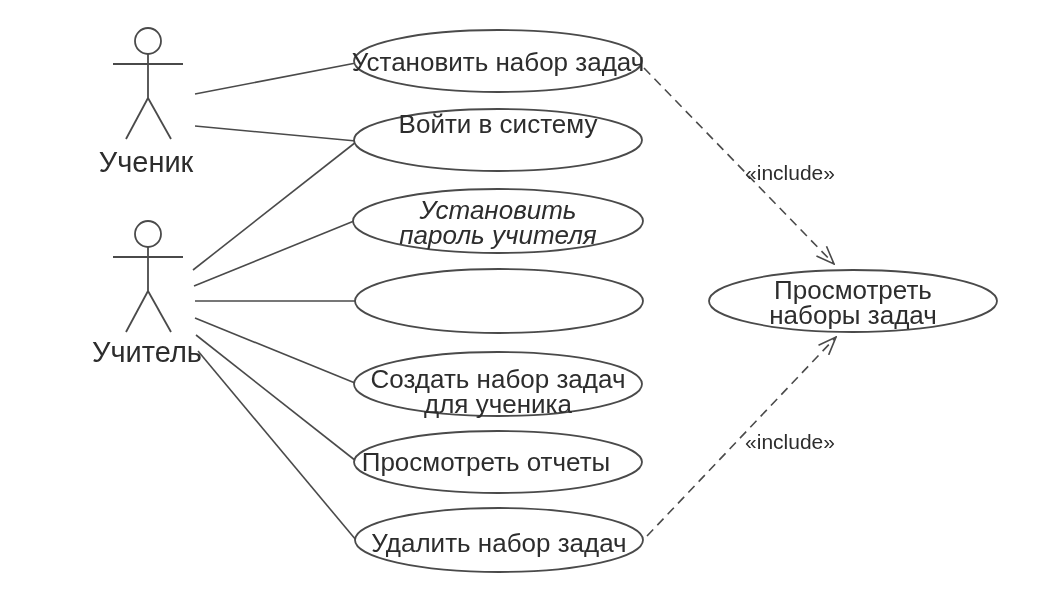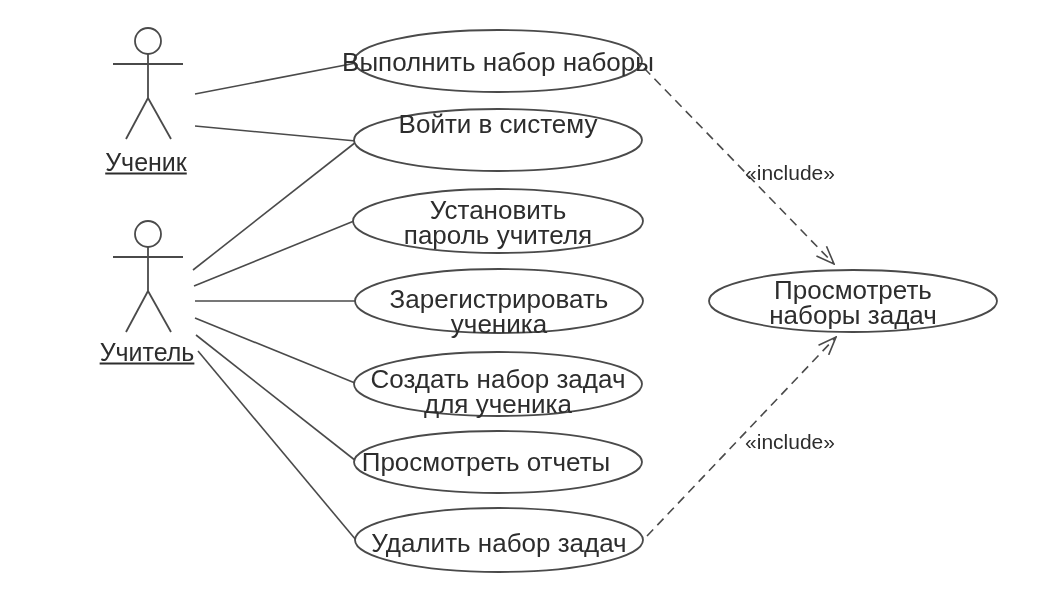--- a/index.html
+++ b/index.html
@@ -14,21 +14,21 @@
   .stage svg { position: absolute; left: 0; top: 0; }
   .lbl {
     position: absolute;
     transform: translate(-50%, -50%);
     color: #2d2d2d;
     text-align: center;
     white-space: pre-line;
     font-family: "Liberation Sans", sans-serif;
   }
   .uc-lbl     { font-size: 26px; line-height: 25px; }
-  .actor-lbl  { font-size: 25px; line-height: 25px; text-decoration: underline; }
+  .actor-lbl  { font-size: 29px; line-height: 25px; }
   .include-lbl{ font-size: 21px; line-height: 23px; }
 </style>
 </head>
 <body>
 
 <div class="stage">
 
   <svg width="1057" height="590" viewBox="0 0 1057 590">
     <defs>
       <marker id="arrowOpen" viewBox="0 0 20 16" refX="19" refY="8" markerWidth="20" markerHeight="16" orient="auto" markerUnits="userSpaceOnUse">
@@ -76,26 +76,24 @@
       <ellipse cx="498" cy="384" rx="144" ry="32"></ellipse>
       <ellipse cx="498" cy="462" rx="144" ry="31"></ellipse>
       <ellipse cx="499" cy="540" rx="144" ry="32"></ellipse>
       <ellipse cx="853" cy="301" rx="144" ry="31"></ellipse>
     </g>
   </svg>
 
   <div class="lbl actor-lbl" style="left:146px; top:162px;">Ученик</div>
   <div class="lbl actor-lbl" style="left:147px; top:352px;">Учитель</div>
 
-  <div class="lbl uc-lbl" style="left:498px; top:62px;">Выполнить набор наборы</div>
+  <div class="lbl uc-lbl" style="left:498px; top:62px;">Установить набор задач</div>
   <div class="lbl uc-lbl" style="left:498px; top:124px;">Войти в систему</div>
-  <div class="lbl uc-lbl" style="left:498px; top:223px;">Установить
+  <div class="lbl uc-lbl" style="left:498px; top:223px;font-style:italic;">Установить
 пароль учителя</div>
-  <div class="lbl uc-lbl" style="left:499px; top:312px;">Зарегистрировать
-ученика</div>
   <div class="lbl uc-lbl" style="left:498px; top:392px;">Создать набор задач
 для ученика</div>
   <div class="lbl uc-lbl" style="left:486px; top:462px;">Просмотреть отчеты</div>
   <div class="lbl uc-lbl" style="left:853px; top:303px;">Просмотреть
 наборы задач</div>
   <div class="lbl uc-lbl" style="left:499px; top:543px;">Удалить набор задач</div>
 
   <div class="lbl include-lbl" style="left:790px; top:172px;">«include»</div>
   <div class="lbl include-lbl" style="left:790px; top:441px;">«include»</div>
 

